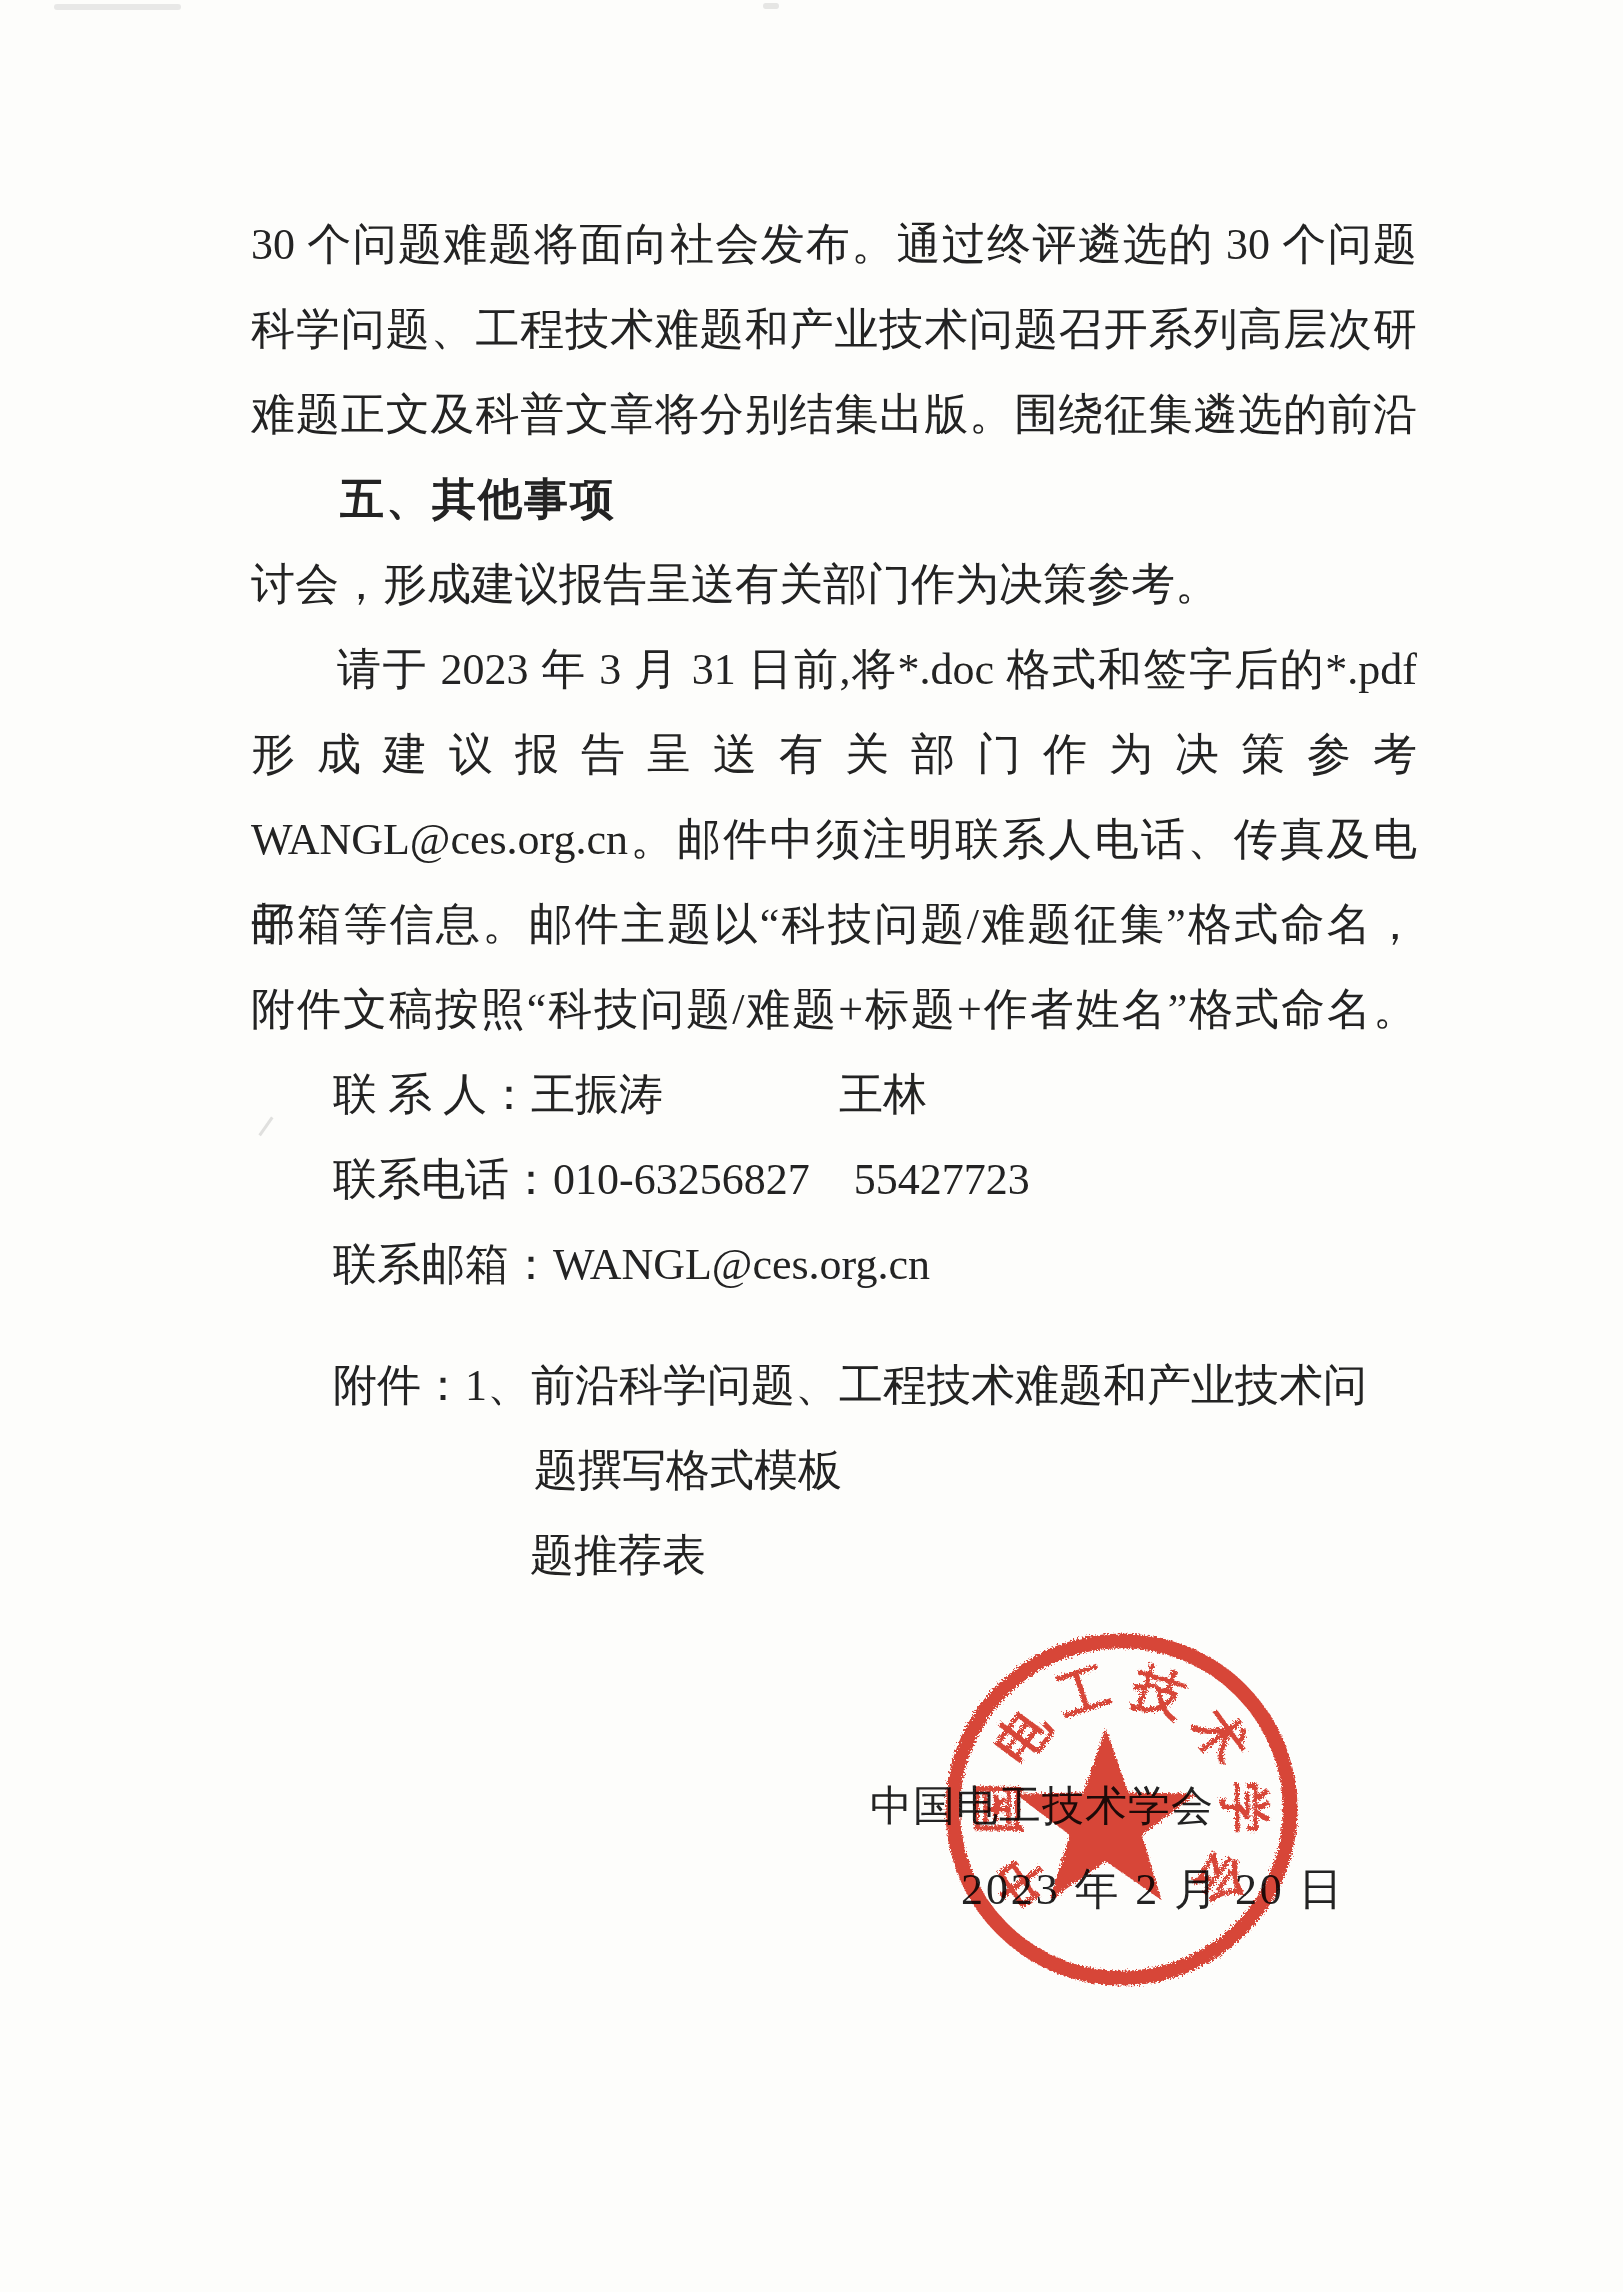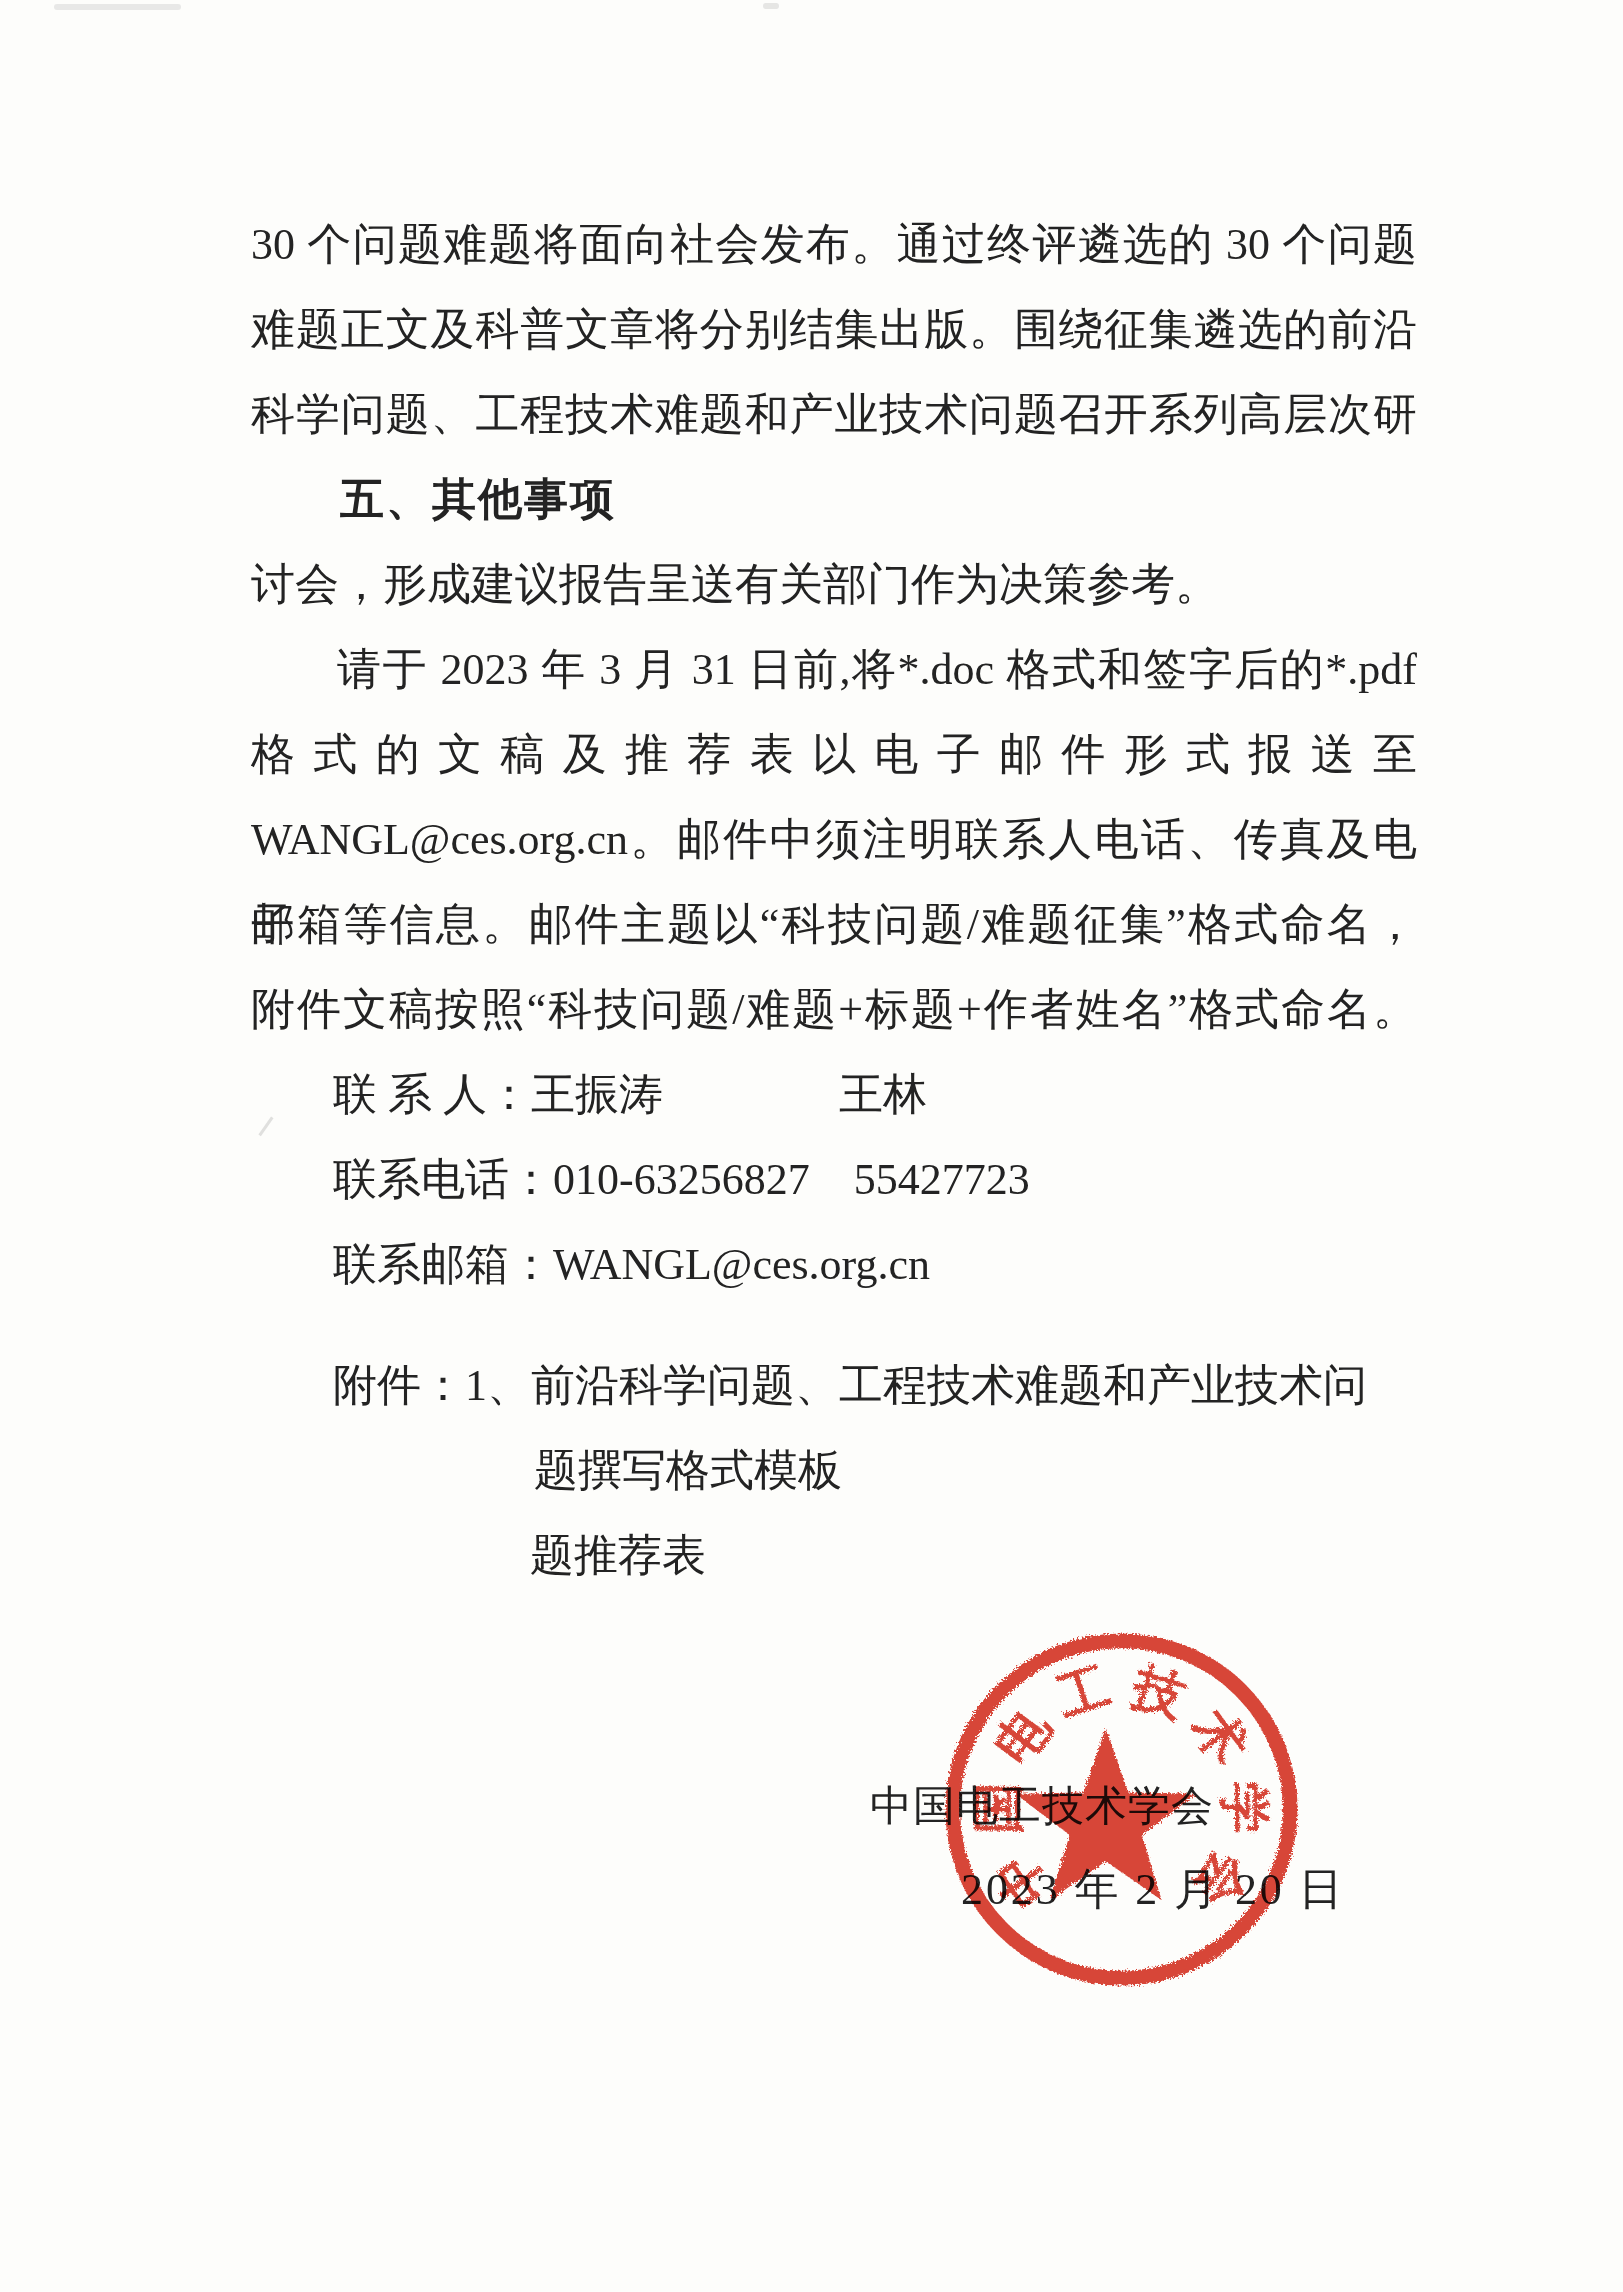--- a/index.html
+++ b/index.html
@@ -52,26 +52,26 @@
 <body>
 
 <div class="page">
 
   <div class="artifact a1"></div>
   <div class="artifact a2"></div>
   <div class="artifact a3"></div>
 
   <div class="content">
     <div class="ln fill">30 个问题难题将面向社会发布。通过终评遴选的 30 个问题</div>
+    <div class="ln fill">科学问题、工程技术难题和产业技术问题召开系列高层次研</div>
     <div class="ln fill">难题正文及科普文章将分别结集出版。围绕征集遴选的前沿</div>
-    <div class="ln fill">科学问题、工程技术难题和产业技术问题召开系列高层次研</div>
     <div class="ln heading">五、其他事项</div>
     <div class="ln">讨会，形成建议报告呈送有关部门作为决策参考。</div>
     <div class="ln fill ind2">请于 2023 年 3 月 31 日前,将*.doc 格式和签字后的*.pdf</div>
-    <div class="ln fill">格式的文稿及推荐表以电子邮件形式报送至</div>
+    <div class="ln fill">形成建议报告呈送有关部门作为决策参考</div>
     <div class="ln fill">WANGL@ces.org.cn。邮件中须注明联系人电话、传真及电子</div>
     <div class="ln fill">邮箱等信息。邮件主题以“科技问题/难题征集”格式命名，</div>
     <div class="ln fill">附件文稿按照“科技问题/难题+标题+作者姓名”格式命名。</div>
     <div class="ln pre contact">联 系 人：王振涛　　　　王林</div>
     <div class="ln pre contact">联系电话：010-63256827　55427723</div>
     <div class="ln pre contact">联系邮箱：WANGL@ces.org.cn</div>
     <div class="ln att-first">附件：1、前沿科学问题、工程技术难题和产业技术问</div>
     <div class="ln att-wrap1">题撰写格式模板</div>
     <div class="ln att-wrap2">题推荐表</div>
   </div>

